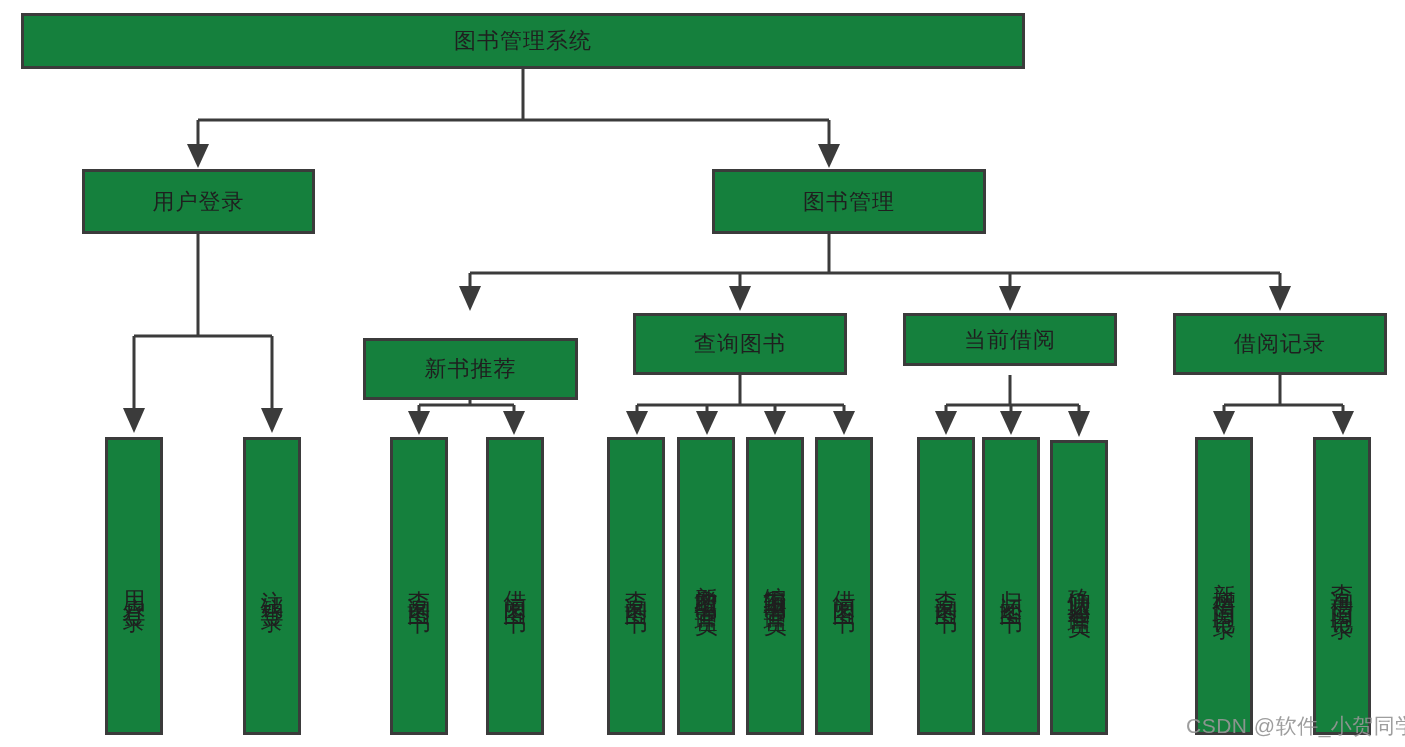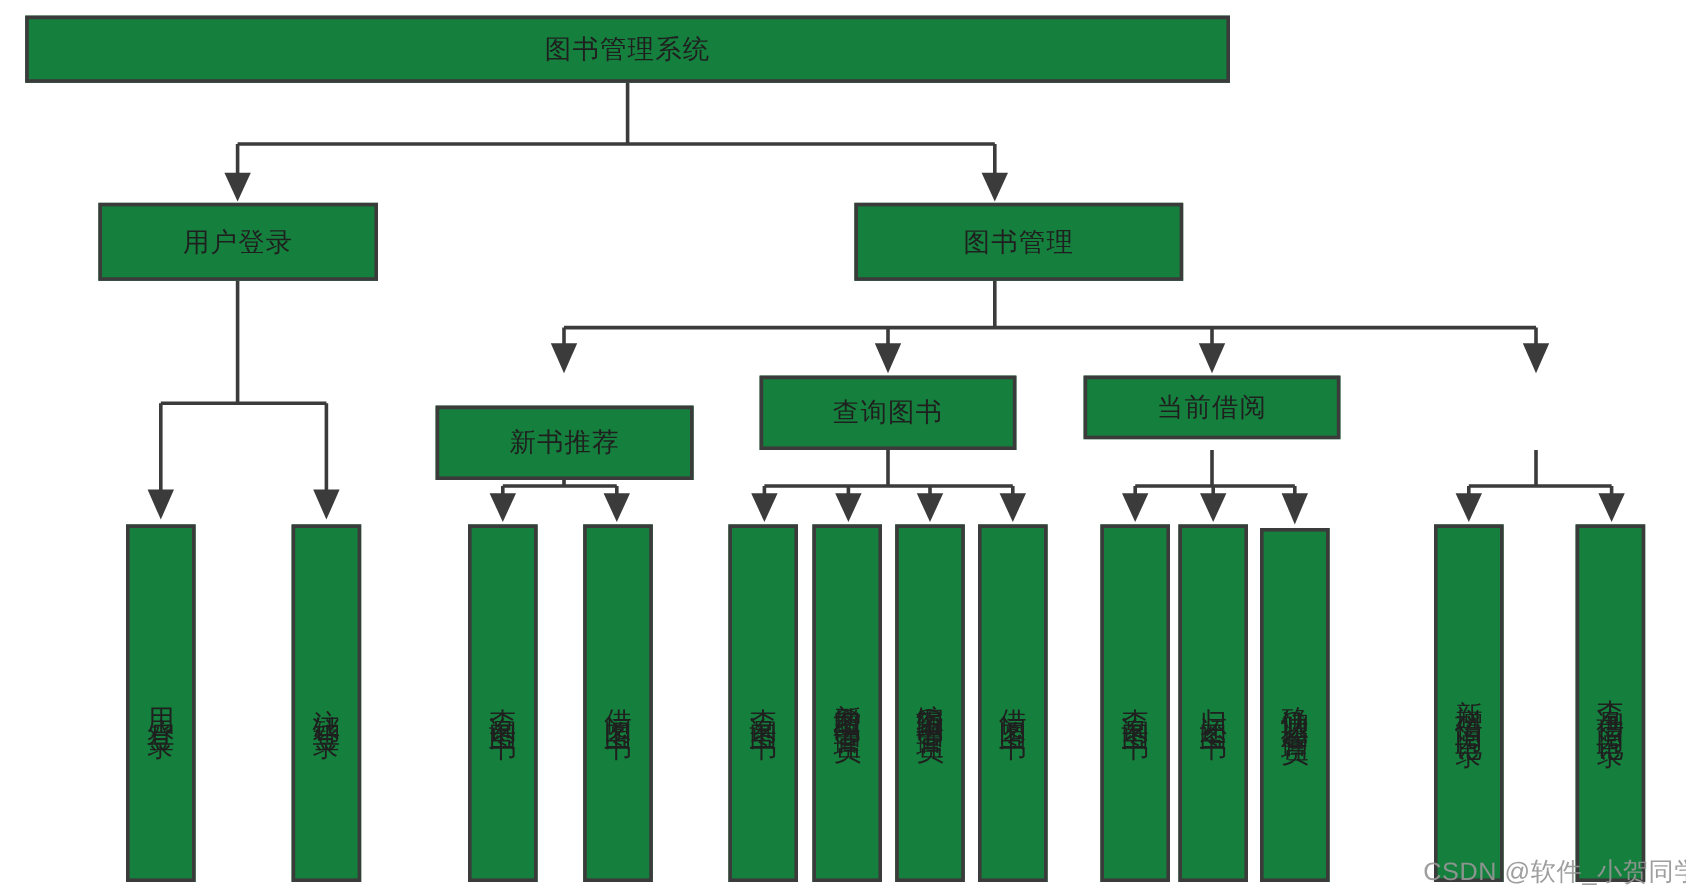--- a/index.html
+++ b/index.html
@@ -124,20 +124,23 @@
 
   <div class="node n-rec">
     <span class="hlabel">新书推荐</span>
   </div>
   <div class="node n-bb">
     <span class="hlabel">查询图书</span>
   </div>
   <div class="node n-cb">
     <span class="hlabel">当前借阅</span>
   </div>
+  <div class="node n-br">
+    <span class="hlabel">借阅记录</span>
+  </div>
 
   <div class="node leaf l-user-login">
     <span class="vtext">用户登录</span>
   </div>
   <div class="node leaf l-logout">
     <span class="vtext">注销登录</span>
   </div>
   <div class="node leaf l-rec-query">
     <span class="vtext">查询图书</span>
   </div>

